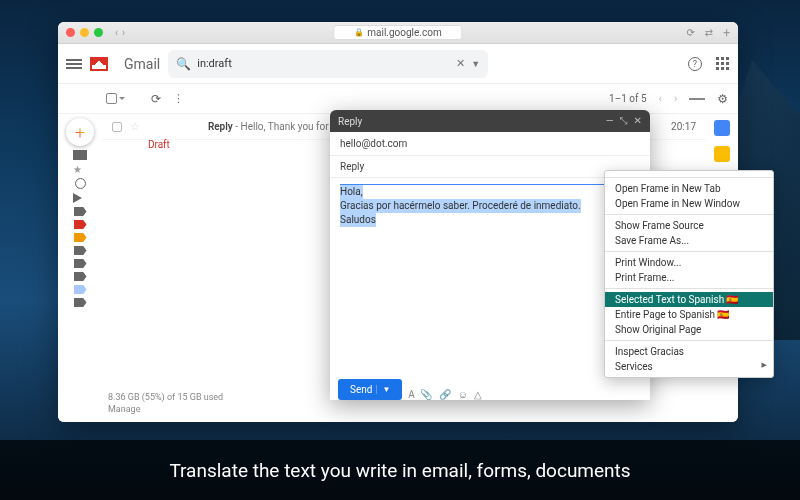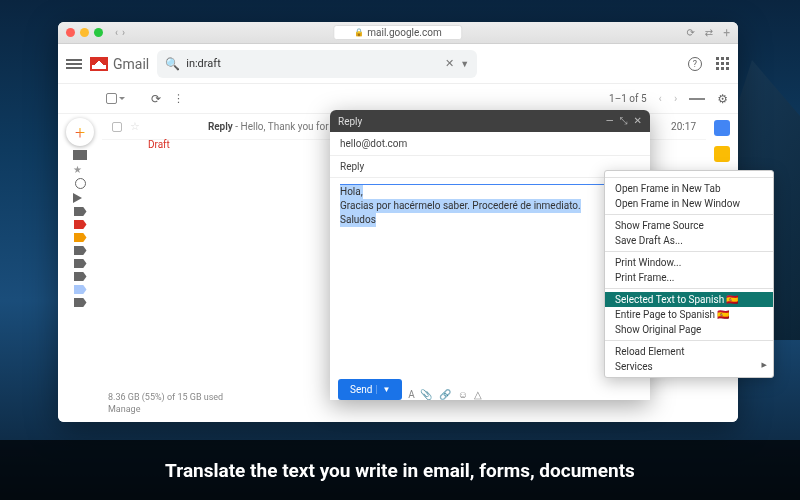--- a/index.html
+++ b/index.html
@@ -13,21 +13,21 @@
 .tbarrow { display:flex; gap:4px; margin-left:12px; }
 .tbarrow span{ color:#999; font-size:10px; }
 .addr { position:absolute; left:50%; transform:translateX(-50%); font-size:10px; color:#555; display:flex; align-items:center; gap:3px; background:#fff; border:1px solid #ddd; border-radius:3px; padding:1px 20px; }
 .addr .lock{font-size:8px;}
 .tbright { position:absolute; right:8px; display:flex; gap:10px; align-items:center;}
 .tbright span{font-size:10px; color:#888;}
 .gmail-app { height: calc(100% - 22px); background: #fff; display: flex; flex-direction: column; }
 .g-header { height: 40px; display: flex; align-items: center; padding: 0 8px; gap: 8px; border-bottom: 1px solid #eee; }
 .ham { width:16px; display:flex; flex-direction:column; gap:2px; cursor:pointer; }
 .ham span{height:2px; background:#666;}
-.logo { display:flex; align-items:center; gap:5px; font-size:14px; color:#666;}
+.logo { display:flex; align-items:center; gap:16px; font-size:14px; color:#666;}
 .logo-m { width:18px; height:14px; position:relative; }
 .logo-m::before{content:"";position:absolute;inset:0;border:2px solid #d93025;border-top:none;border-bottom:2px solid #d93025;}
 .logo-m::after{content:"";position:absolute;top:0;left:0;right:0;height:8px;background:linear-gradient(135deg,#d93025 48%,transparent 50%),linear-gradient(-135deg,#d93025 48%,transparent 50%);}
 .search { flex:1; max-width:320px; background:#f1f3f4; border-radius:6px; height:28px; display:flex; align-items:center; padding:0 8px; gap:6px;}
 .search .si{color:#777; font-size:12px;}
 .search .sv{font-size:11px; color:#333; flex:1;}
 .search .sx{color:#777; font-size:11px;}
 .search .sd{color:#777; font-size:9px;}
 .hright{margin-left:auto; display:flex; gap:14px; align-items:center; color:#666; font-size:13px;}
 .hright .q{width:14px;height:14px;border:1.5px solid #666;border-radius:50%;display:flex;align-items:center;justify-content:center;font-size:9px;}
@@ -82,21 +82,21 @@
 .send-btn{background:#1a73e8;color:#fff;font-size:10px;padding:5px 12px;border-radius:3px;display:flex;align-items:center;gap:4px;}
 .send-btn .dd{font-size:8px;border-left:1px solid rgba(255,255,255,0.3);padding-left:5px;}
 .cw-tb .ico{color:#888;font-size:10px;}
 .ctx{position:absolute;right:-124px;top:60px;width:170px;background:#fff;border:1px solid #ccc;border-radius:3px;box-shadow:0 4px 16px rgba(0,0,0,0.25);font-size:10px;color:#333;padding:3px 0;z-index:10;}
 .ctx .it{padding:2px 10px;white-space:nowrap;}
 .ctx .it.hi{background:#0f766e;color:#fff;}
 .ctx hr{border:none;border-top:1px solid #e0e0e0;margin:3px 0;}
 .ctx .sub{position:relative;}
 .ctx .sub::after{content:"▶";position:absolute;right:6px;font-size:7px;color:#666;}
 .caption-bar{position:absolute;bottom:0;left:0;right:0;height:60px;background:rgba(0,0,0,0.7);display:flex;align-items:center;justify-content:center;}
-.caption-bar span{color:#fff;font-size:19px;font-weight:700;}
+.caption-bar span{color:#fff;font-size:19px;font-weight:400;}
 .terms{position:absolute;left:280px;}
 .toolbar-dash{width:16px;height:2px;background:#888;}
 </style>
 </head>
 <body>
 
 <div class="mountain"></div>
 
 <div class="browser">
   <div class="titlebar">
@@ -242,29 +242,29 @@
     <span class="ico">☺</span>
     <span class="ico">△</span>
   </div>
 
   <div class="ctx" id="ctx">
       <hr>
       <div class="it">Open Frame in New Tab</div>
       <div class="it">Open Frame in New Window</div>
       <hr>
       <div class="it">Show Frame Source</div>
-      <div class="it">Save Draft As...</div>
+      <div class="it">Save Frame As...</div>
       <hr>
       <div class="it">Print Window...</div>
       <div class="it">Print Frame...</div>
       <hr>
       <div class="it hi">Selected Text to Spanish 🇪🇸</div>
       <div class="it">Entire Page to Spanish 🇪🇸</div>
       <div class="it">Show Original Page</div>
       <hr>
-      <div class="it">Reload Element</div>
+      <div class="it">Inspect Gracias</div>
       <div class="it sub">Services</div>
     </div>
 </div>
 
 <div class="caption-bar">
   <span>Translate the text you write in email, forms, documents</span>
 </div>
 
 </body></html>

